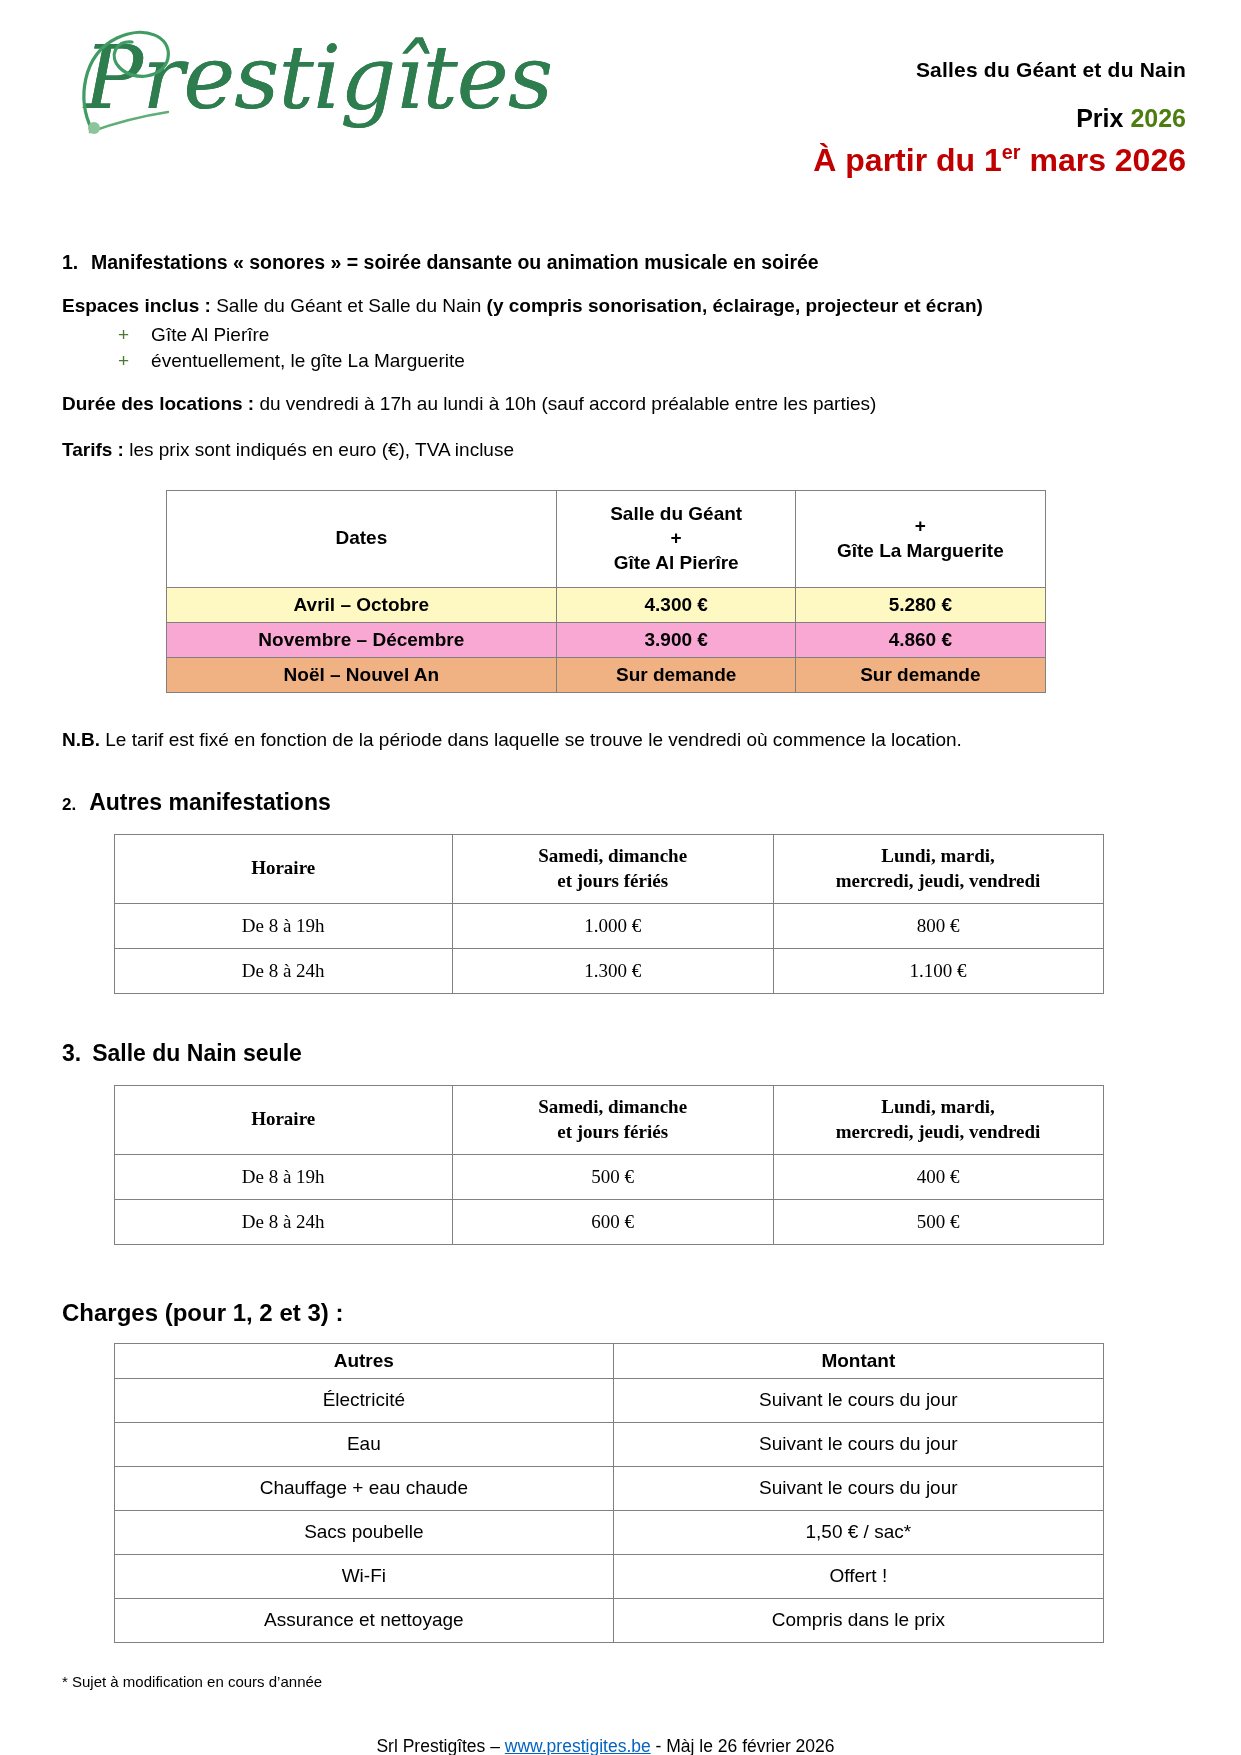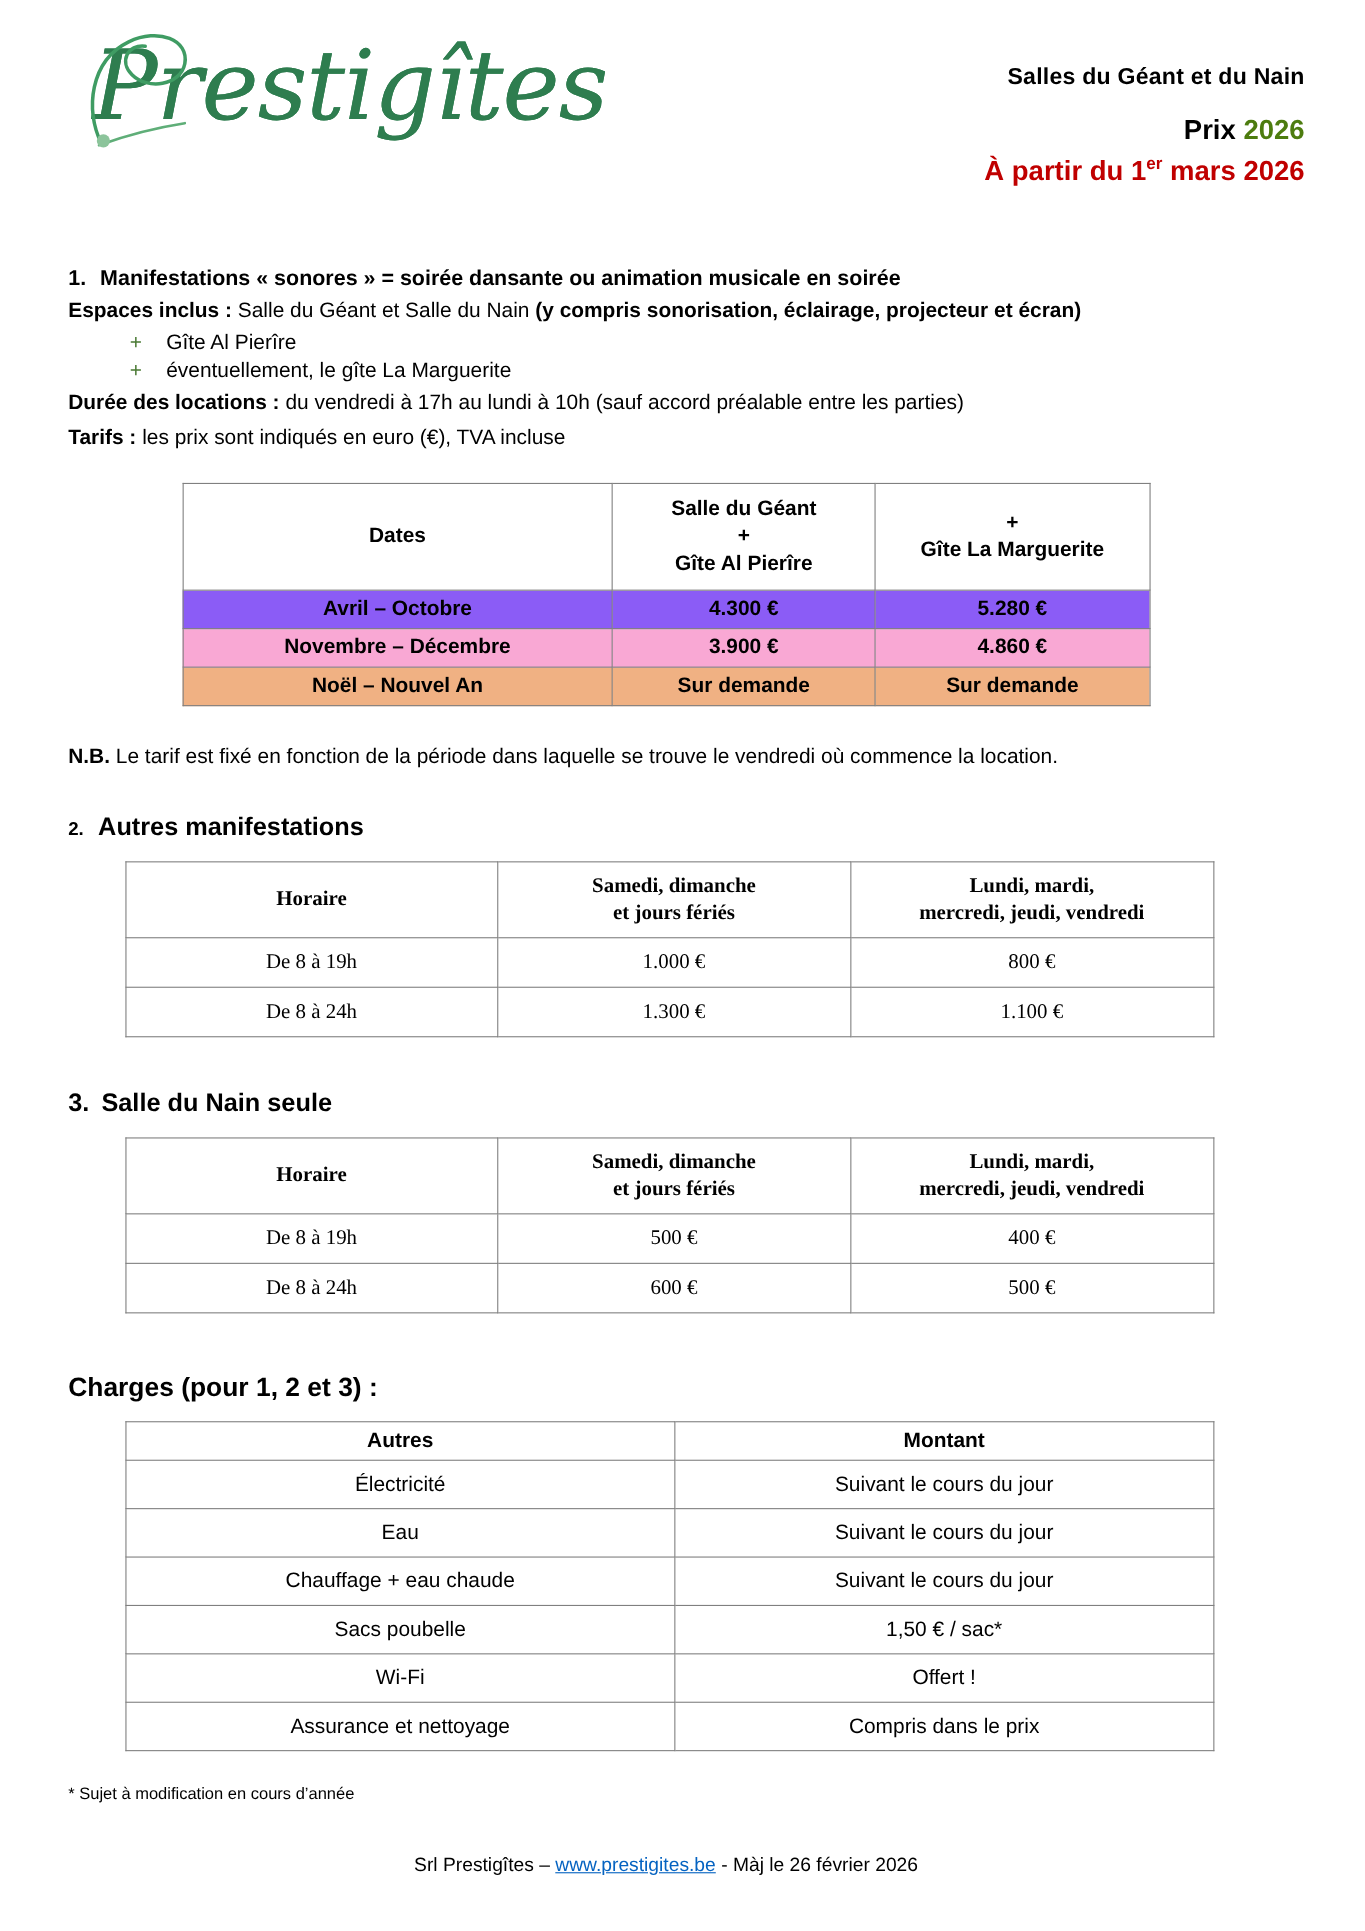--- a/index.html
+++ b/index.html
@@ -66,21 +66,21 @@
   }
   .hdr-price {
     font-size: 25px;
     font-weight: bold;
     margin-top: 22px;
   }
   .hdr-price .red {
     color: #4d7c0f;
   }
   .hdr-from {
-    font-size: 25px;
+    font-size: 32px;
     font-weight: bold;
     color: #c00000;
     margin-top: 8px;
   }
   sup { font-size: 0.62em; vertical-align: super; }
 
   
   .content {
     padding: 0 62px 0 62px;
     box-sizing: border-box;
@@ -88,21 +88,21 @@
   .sec1-head {
     margin-top: 72px;
     font-size: 19.5px;
     font-weight: bold;
     display: flex;
     gap: 11px;
   }
   .sec1-head .num { width: 18px; }
   .line {
     font-size: 19px;
-    margin-top: 5px;
+    margin-top: 19px;
     line-height: 1.42;
   }
   .b { font-weight: bold; }
   .plus-item {
     font-size: 19px;
     margin-top: 4px;
     padding-left: 56px;
     display: flex;
     gap: 22px;
   }
@@ -122,21 +122,21 @@
   }
 
   
   .t1-wrap { margin-top: 26px; display: flex; justify-content: center; padding-right: 30px;}
   table.t1 { width: 880px; }
   table.t1 th { font-weight: bold; font-size: 19px; line-height: 1.3; }
   table.t1 .c-dates { width: 400px; }
   table.t1 .c-mid { width: 235px; }
   table.t1 .c-right { width: 245px; }
   table.t1 td { font-weight: bold; }
-  .row-yellow td { background: #8b5cf6; }
+  .row-yellow td { background: #fef9c3; }
   .row-green td { background: #f9a8d4; }
   .row-orange td { background: #f0b183; }
   table.t1 thead th { background: #ffffff; height: 84px; }
 
   .nb {
     margin-top: 36px;
     font-size: 19px;
   }
 
   .sec-head2 {

